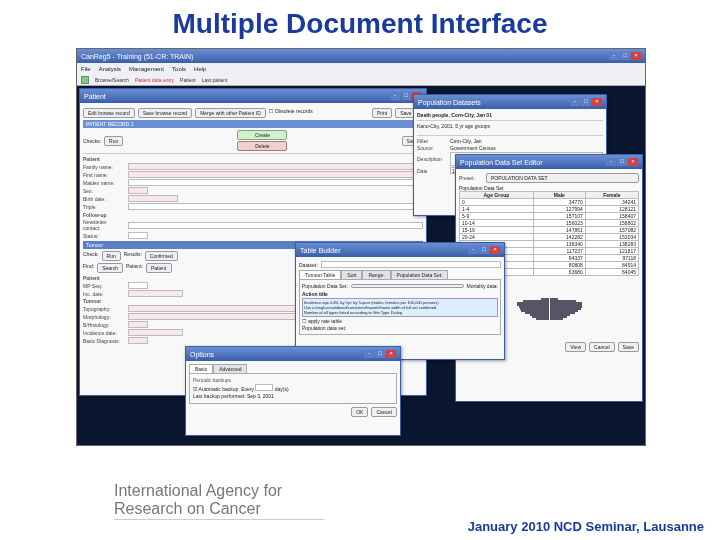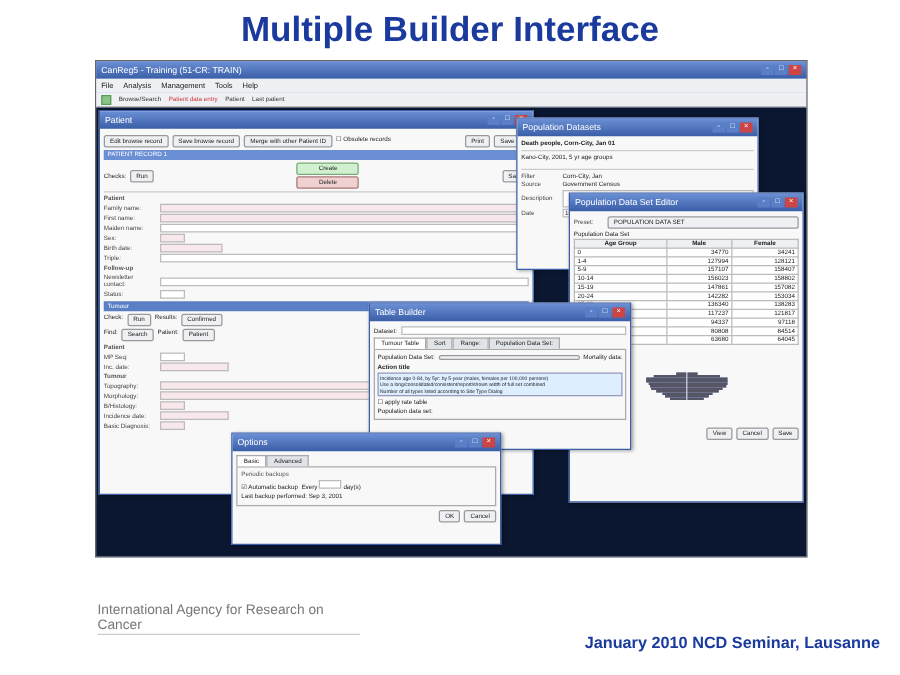--- a/index.html
+++ b/index.html
@@ -30,31 +30,31 @@
   table.tbl th { background: #eef0f4; }
   .sep { height: 1px; background: #ccc; margin: 2px 0; }
   .pyramid { display: flex; justify-content: center; gap: 1px; height: 60px; align-items: center; margin: 3px 0; }
   .pcol { display: flex; flex-direction: column; gap: 0; }
   .pbar { height: 2px; background: #7a96c8; border: 0.5px solid #556; }
   .tabstrip { display: flex; gap: 0; font-size: 5px; }
   .tab { padding: 1px 5px; background: #e0e4e8; border: 1px solid #aaa; border-bottom: none; }
   .tab.active { background: #fff; }
   .opt-lbl { font-size: 5px; margin: 1px 0; }
   .footer-area { position: absolute; left: 12px; bottom: 6px; right: 12px; height: 52px; }
-  .iarc { font-size: 11px; color: #777; border-bottom: 1px solid #ccc; padding-bottom: 1px; margin-left: 66px; width: 210px; }
+  .iarc { font-size: 16px; color: #777; border-bottom: 1px solid #ccc; padding-bottom: 1px; margin-left: 102px; width: 210px; }
   .who-row { display: flex; align-items: center; gap: 6px; margin-top: 3px; }
   .who-logo { width: 24px; height: 22px; border: 1px solid #7aa0c8; border-radius: 3px; position: relative; }
   .who-logo::before { content:""; position:absolute; inset:2px; border:1px solid #7aa0c8; border-radius:50%; }
   .who-txt { font-size: 10px; color: #6b8cb6; line-height: 1.05; }
-  .foot-cap { position: absolute; right: 4px; bottom: 13px; font-size: 13px; font-weight: bold; color: #1a3a9e; }
+  .foot-cap { position: absolute; right: 4px; bottom: 0; font-size: 13px; font-weight: bold; color: #1a3a9e; }
 </style>
 </head>
 <body>
 
-<div class="title">Multiple Builder Interface</div>
+<div class="title">Multiple Document Interface</div>
 
 <div class="stage">
   <div class="win-title">
     <span>CanReg5 - Training (51-CR: TRAIN)</span>
     <span class="ctl">
         <span class="m">-</span>
         <span class="m">□</span>
         <span>×</span>
       </span>
   </div>

